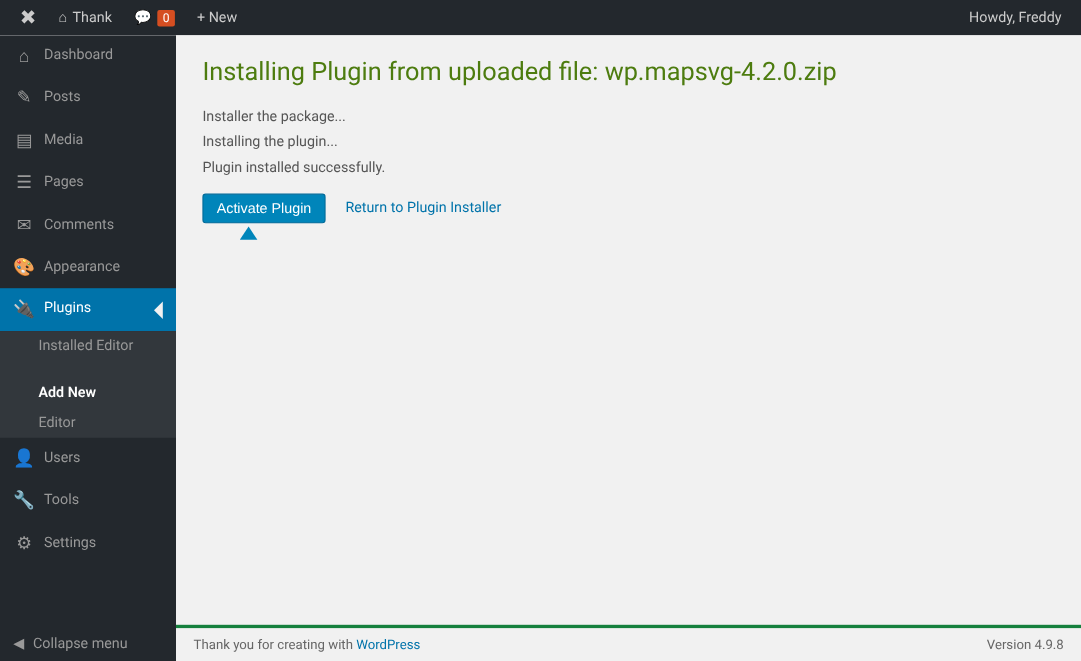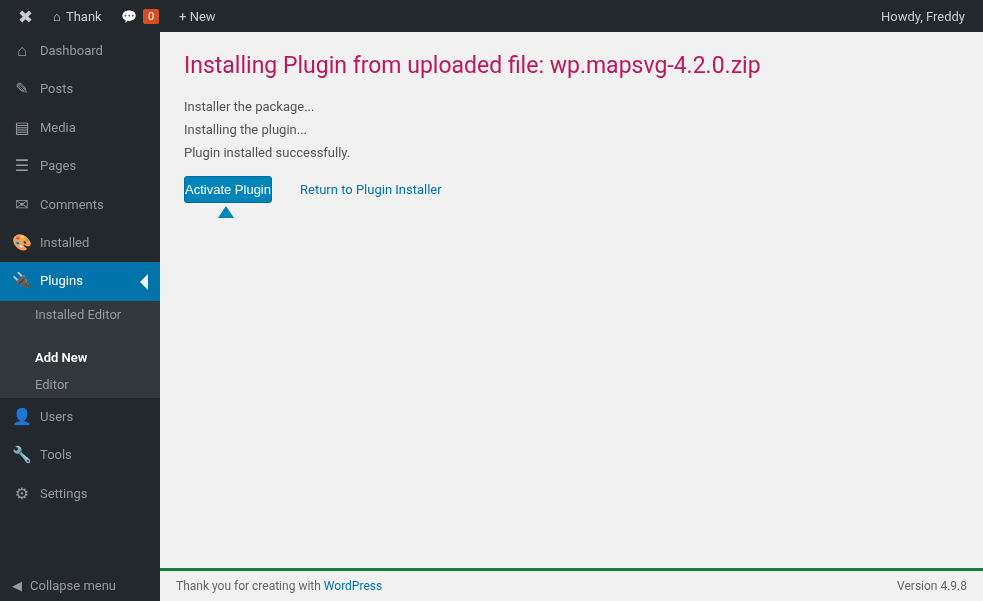--- a/index.html
+++ b/index.html
@@ -94,21 +94,21 @@
       display: flex;
       flex-direction: column;
     }
     #content-inner {
       padding: 20px 24px;
       flex: 1;
     }
     .page-title {
       font-size: 23px;
       font-weight: 400;
-      color: #be185d;
+      color: #4d7c0f;
       margin-bottom: 20px;
     }
     .install-line {
       margin-bottom: 8px;
       color: #555;
       font-size: 13px;
     }
     .success-message {
       color: #555;
       font-size: 13px;
@@ -118,25 +118,25 @@
       display: flex;
       align-items: center;
       gap: 0;
       margin-top: 4px;
       position: relative;
     }
     .btn-activate {
       background: #0085ba;
       border: 1px solid #006a99;
       color: #fff;
-      padding: 5px 0;
+      padding: 5px 12px;
       font-size: 13px;
       cursor: pointer;
       border-radius: 3px;
-      margin-right: 28px;
+      margin-right: 18px;
     }
     .link-return {
       color: #0073aa;
       text-decoration: none;
       font-size: 13px;
       cursor: pointer;
     }
 
     
     .arrow-indicator {
@@ -214,21 +214,21 @@
     <div class="sidebar-item">
       <span class="icon">☰</span>
       <span>Pages</span>
     </div>
     <div class="sidebar-item">
       <span class="icon">✉</span>
       <span>Comments</span>
     </div>
     <div class="sidebar-item">
       <span class="icon">🎨</span>
-      <span>Installed</span>
+      <span>Appearance</span>
     </div>
     <div class="sidebar-item plugins-active">
       <span class="icon">🔌</span>
       <span>Plugins</span>
       <div class="plugins-arrow"></div>
     </div>
     <div class="sidebar-submenu">
       <div class="sub-item">
         <span>Installed Editor</span>
       </div>

